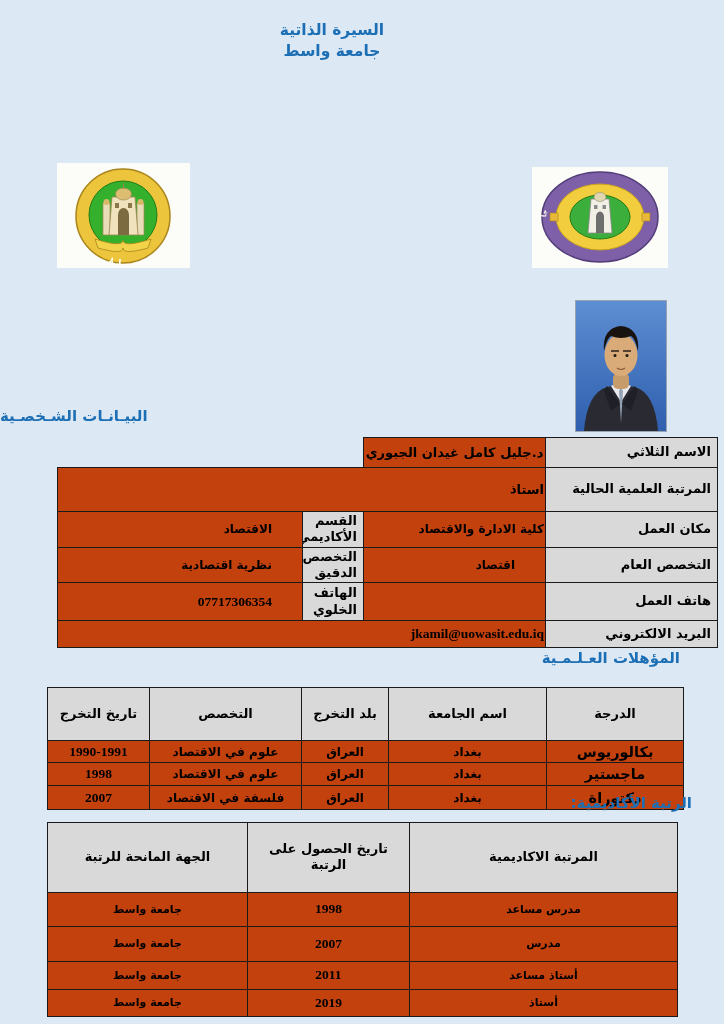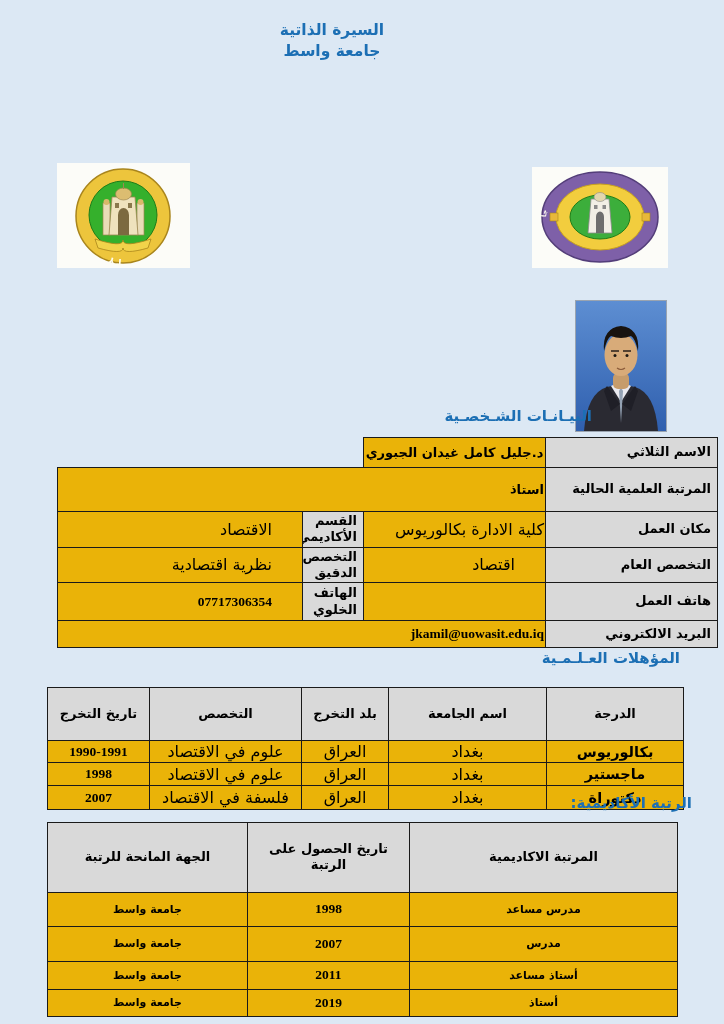--- a/index.html
+++ b/index.html
@@ -23,33 +23,33 @@
   }
   
   .logo-left{left:57px;top:163px;width:133px;height:105px;}
   .logo-right{left:532px;top:167px;width:136px;height:101px;}
   .photo{left:575px;top:300px;width:90px;height:130px;border:1px solid #9aa4b0;}
   .logo-left svg,.logo-right svg,.photo svg{display:block;}
   
   .sec-heading{
     color:#1c6fb4;font-weight:bold;font-size:15px;text-align:right;
   }
-  .h-personal{top:407px;left:0;width:592px;text-align:right;}
+  .h-personal{top:407px;left:0;width:592px;text-align:left;}
   .h-qual{top:649px;right:44px;}
   .h-rank{top:794px;right:32px;}
   
   table{border-collapse:collapse;table-layout:fixed;direction:rtl;}
   td,th{border:1px solid #1a1a1a;vertical-align:middle;overflow:hidden;}
   .lbl{
     background:#d9d9d9;font-weight:bold;font-size:13px;color:#000;
     text-align:right;padding:1px 6px;line-height:1.25;
   }
-  .val{background:#eab308;font-size:13px;color:#000;margin-top:8px;}
+  .val{background:#c2410c;font-size:13px;color:#000;margin-top:8px;}
   .ar-big{font-weight:bold;font-size:13px;}
-  .ar-small{font-weight:normal;font-size:16px;}
+  .ar-small{font-weight:bold;font-size:12px;}
   .num{
     font-family:"Liberation Serif",serif;font-weight:bold;font-size:13.5px;
     direction:ltr;unicode-bidi:isolate;
   }
   .ctr{text-align:center;}
   .rgt{text-align:right;}
   .rgt-deep{text-align:right;padding-right:30px;}
   .ghost{border:none;background:transparent;}
   .t-personal{left:57px;top:437px;width:660px;}
   .t-qual{left:47px;top:687px;width:636px;}
@@ -156,21 +156,21 @@
     <td class="lbl">الاسم الثلاثي</td>
     <td class="val ar-big ctr">د.جليل كامل غيدان الجبوري</td>
     <td class="ghost" colspan="2"></td>
   </tr>
   <tr style="height:44px">
     <td class="lbl">المرتبة العلمية الحالية</td>
     <td class="val ar-big rgt" colspan="3">استاذ</td>
   </tr>
   <tr style="height:35px">
     <td class="lbl">مكان العمل</td>
-    <td class="val ar-small rgt">كلية الادارة بكالوريوس</td>
+    <td class="val ar-small rgt">كلية الادارة والاقتصاد</td>
     <td class="lbl">القسم الأكاديمي</td>
     <td class="val ar-small rgt-deep">الاقتصاد</td>
   </tr>
   <tr style="height:35px">
     <td class="lbl">التخصص العام</td>
     <td class="val ar-small rgt-deep">اقتصاد</td>
     <td class="lbl">التخصص الدقيق</td>
     <td class="val ar-small rgt-deep">نظرية اقتصادية</td>
   </tr>
   <tr style="height:38px">

